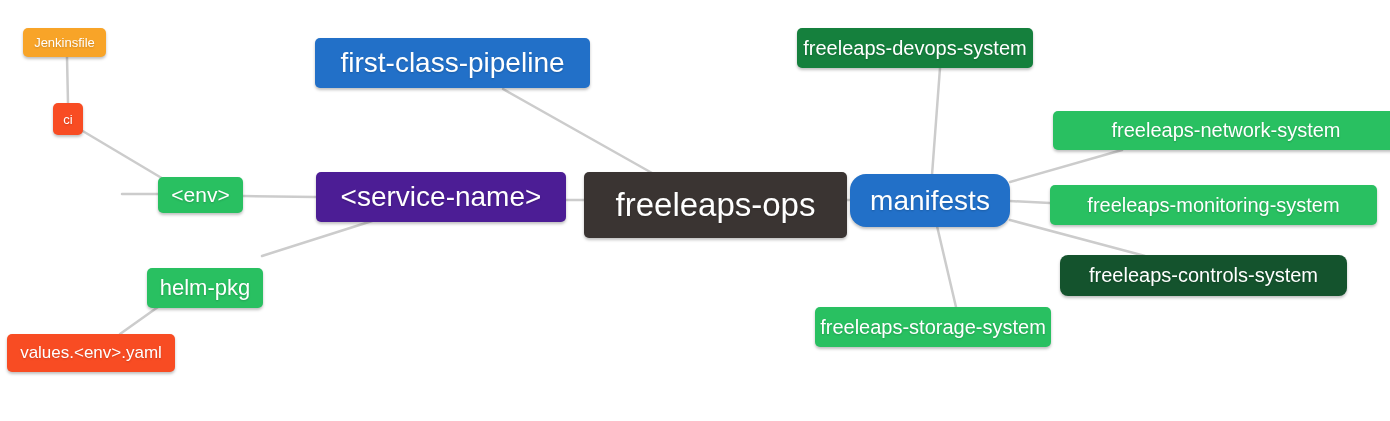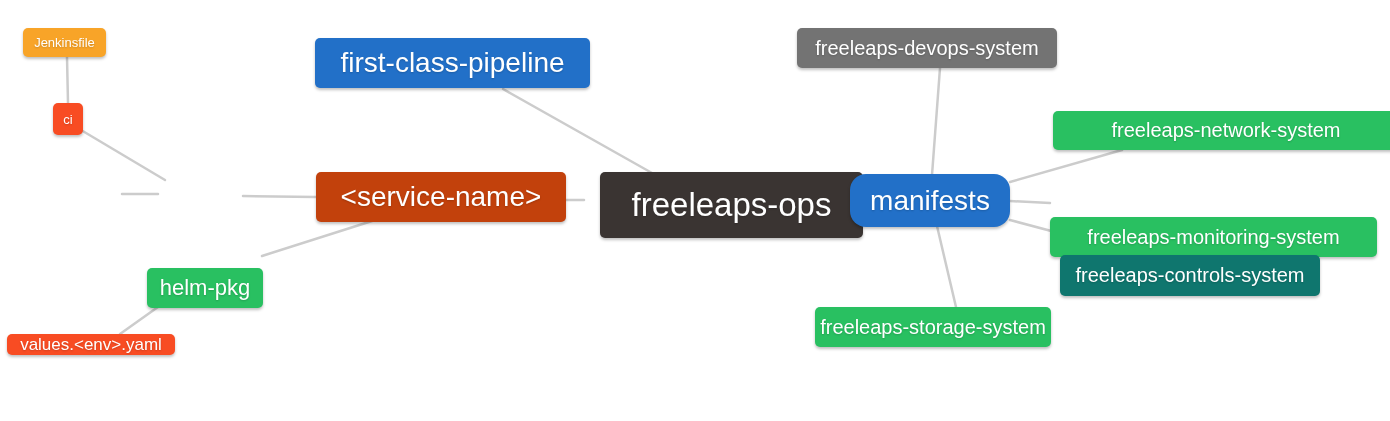--- a/index.html
+++ b/index.html
@@ -60,25 +60,26 @@
     <line x1="846" y1="200" x2="851" y2="200" stroke="#CCCCCC"></line>
     <line x1="932" y1="175" x2="940" y2="68" stroke="#CCCCCC"></line>
     <line x1="1010" y1="182" x2="1122" y2="150" stroke="#CCCCCC"></line>
     <line x1="1010" y1="201" x2="1050" y2="203" stroke="#CCCCCC"></line>
     <line x1="1010" y1="220" x2="1145" y2="256" stroke="#CCCCCC"></line>
     <line x1="937" y1="226" x2="956" y2="307" stroke="#CCCCCC"></line>
   </svg>
 
   <div class="node" style="left: 23px; top: 28px; width: 83px; height: 29px; font-size: 13px; background: rgb(248, 164, 40);">Jenkinsfile</div>
   <div class="node" style="left: 53px; top: 103px; width: 30px; height: 32px; font-size: 13px; background: rgb(248, 76, 35);">ci</div>
+  <div class="node" style="left: 158px; top: 177px; width: 85px; height: 36px; font-size: 21px; background: rgb(41, 192, 97);">&lt;env&gt;</div>
   <div class="node" style="left: 147px; top: 256px; width: 116px; height: 40px; font-size: 22px; background: rgb(41, 192, 97); margin-top: 12px;">helm-pkg</div>
-  <div class="node" style="left: 7px; top: 334px; width: 168px; height: 21px; font-size: 17px; background: rgb(248, 76, 35);">values.&lt;env&gt;.yaml</div>
+  <div class="node" style="left: 7px; top: 334px; width: 168px; height: 38px; font-size: 17px; background: rgb(248, 76, 35);">values.&lt;env&gt;.yaml</div>
   <div class="node" style="left: 315px; top: 38px; width: 275px; height: 50px; font-size: 28px; background: rgb(34, 112, 200);">first-class-pipeline</div>
-  <div class="node" style="left: 316px; top: 172px; width: 250px; height: 50px; font-size: 28px; background: #c2410c;">&lt;service-name&gt;</div>
-  <div class="node" style="left: 584px; top: 172px; width: 263px; height: 66px; font-size: 33px; background: rgb(58, 52, 50); margin-left: 16px;">freeleaps-ops</div>
+  <div class="node" style="left: 316px; top: 172px; width: 250px; height: 50px; font-size: 28px; background: #4c1d95;">&lt;service-name&gt;</div>
+  <div class="node" style="left: 584px; top: 172px; width: 263px; height: 66px; font-size: 33px; background: rgb(58, 52, 50);">freeleaps-ops</div>
   <div class="node" style="left: 850px; top: 174px; width: 160px; height: 53px; font-size: 28px; background: rgb(34, 112, 200); border-radius: 16px;">manifests</div>
-  <div class="node" style="left: 797px; top: 28px; width: 260px; height: 40px; font-size: 20px; background: #737373;">freeleaps-devops-system</div>
+  <div class="node" style="left: 797px; top: 28px; width: 236px; height: 40px; font-size: 20px; background: #15803d;">freeleaps-devops-system</div>
   <div class="node" style="left: 1053px; top: 111px; width: 346px; height: 39px; font-size: 20px; background: rgb(41, 192, 97);">freeleaps-network-system</div>
-  <div class="node" style="left: 1050px; top: 185px; width: 327px; height: 40px; font-size: 20px; background: rgb(41, 192, 97); margin-top: 32px;">freeleaps-monitoring-system</div>
-  <div class="node" style="left: 1060px; top: 255px; width: 260px; height: 41px; font-size: 20px; background: #0f766e;">freeleaps-controls-system</div>
+  <div class="node" style="left: 1050px; top: 185px; width: 327px; height: 40px; font-size: 20px; background: rgb(41, 192, 97);">freeleaps-monitoring-system</div>
+  <div class="node" style="left: 1060px; top: 255px; width: 287px; height: 41px; font-size: 20px; background: #14532d; border-radius: 8px;">freeleaps-controls-system</div>
   <div class="node" style="left: 815px; top: 307px; width: 236px; height: 40px; font-size: 20px; background: rgb(41, 192, 97);">freeleaps-storage-system</div>
 
 </div>
 
 </body></html>

